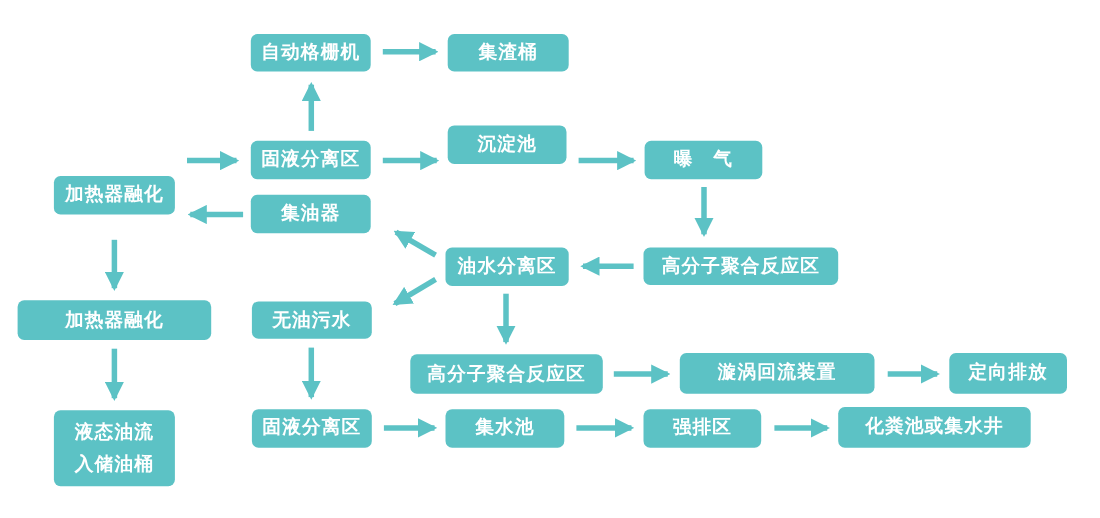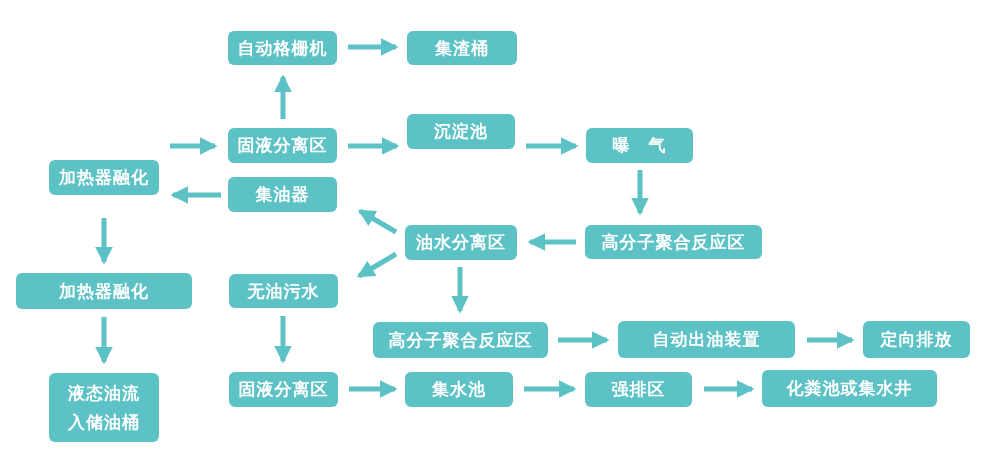--- a/index.html
+++ b/index.html
@@ -78,21 +78,21 @@
   <div class="node" style="left:228px; top:128px; width:109px; height:35px">固液分离区</div>
   <div class="node" style="left:407px; top:114px; width:108px; height:35px">沉淀池</div>
   <div class="node" style="left:586px; top:128px; width:107px; height:35px">曝　气</div>
   <div class="node" style="left:49px;  top:160px; width:110px; height:35px">加热器融化</div>
   <div class="node" style="left:228px; top:177px; width:109px; height:35px">集油器</div>
   <div class="node" style="left:405px; top:225px; width:112px; height:35px">油水分离区</div>
   <div class="node" style="left:585px; top:225px; width:177px; height:34px">高分子聚合反应区</div>
   <div class="node" style="left:16px;  top:273px; width:176px; height:36px">加热器融化</div>
   <div class="node" style="left:229px; top:274px; width:109px; height:34px">无油污水</div>
   <div class="node" style="left:373px; top:322px; width:175px; height:36px">高分子聚合反应区</div>
-  <div class="node" style="left:618px; top:321px; width:177px; height:37px">自动出油装置</div>
+  <div class="node" style="left:618px; top:321px; width:177px; height:37px">漩涡回流装置</div>
   <div class="node" style="left:863px; top:321px; width:107px; height:37px">定向排放</div>
   <div class="node" style="left:49px;  top:373px; width:110px; height:69px">液态油流
 入储油桶</div>
   <div class="node" style="left:229px; top:372px; width:109px; height:35px">固液分离区</div>
   <div class="node" style="left:405px; top:372px; width:108px; height:35px">集水池</div>
   <div class="node" style="left:585px; top:372px; width:107px; height:35px">强排区</div>
   <div class="node" style="left:762px; top:370px; width:175px; height:37px">化粪池或集水井</div>
 
 </div>
 

